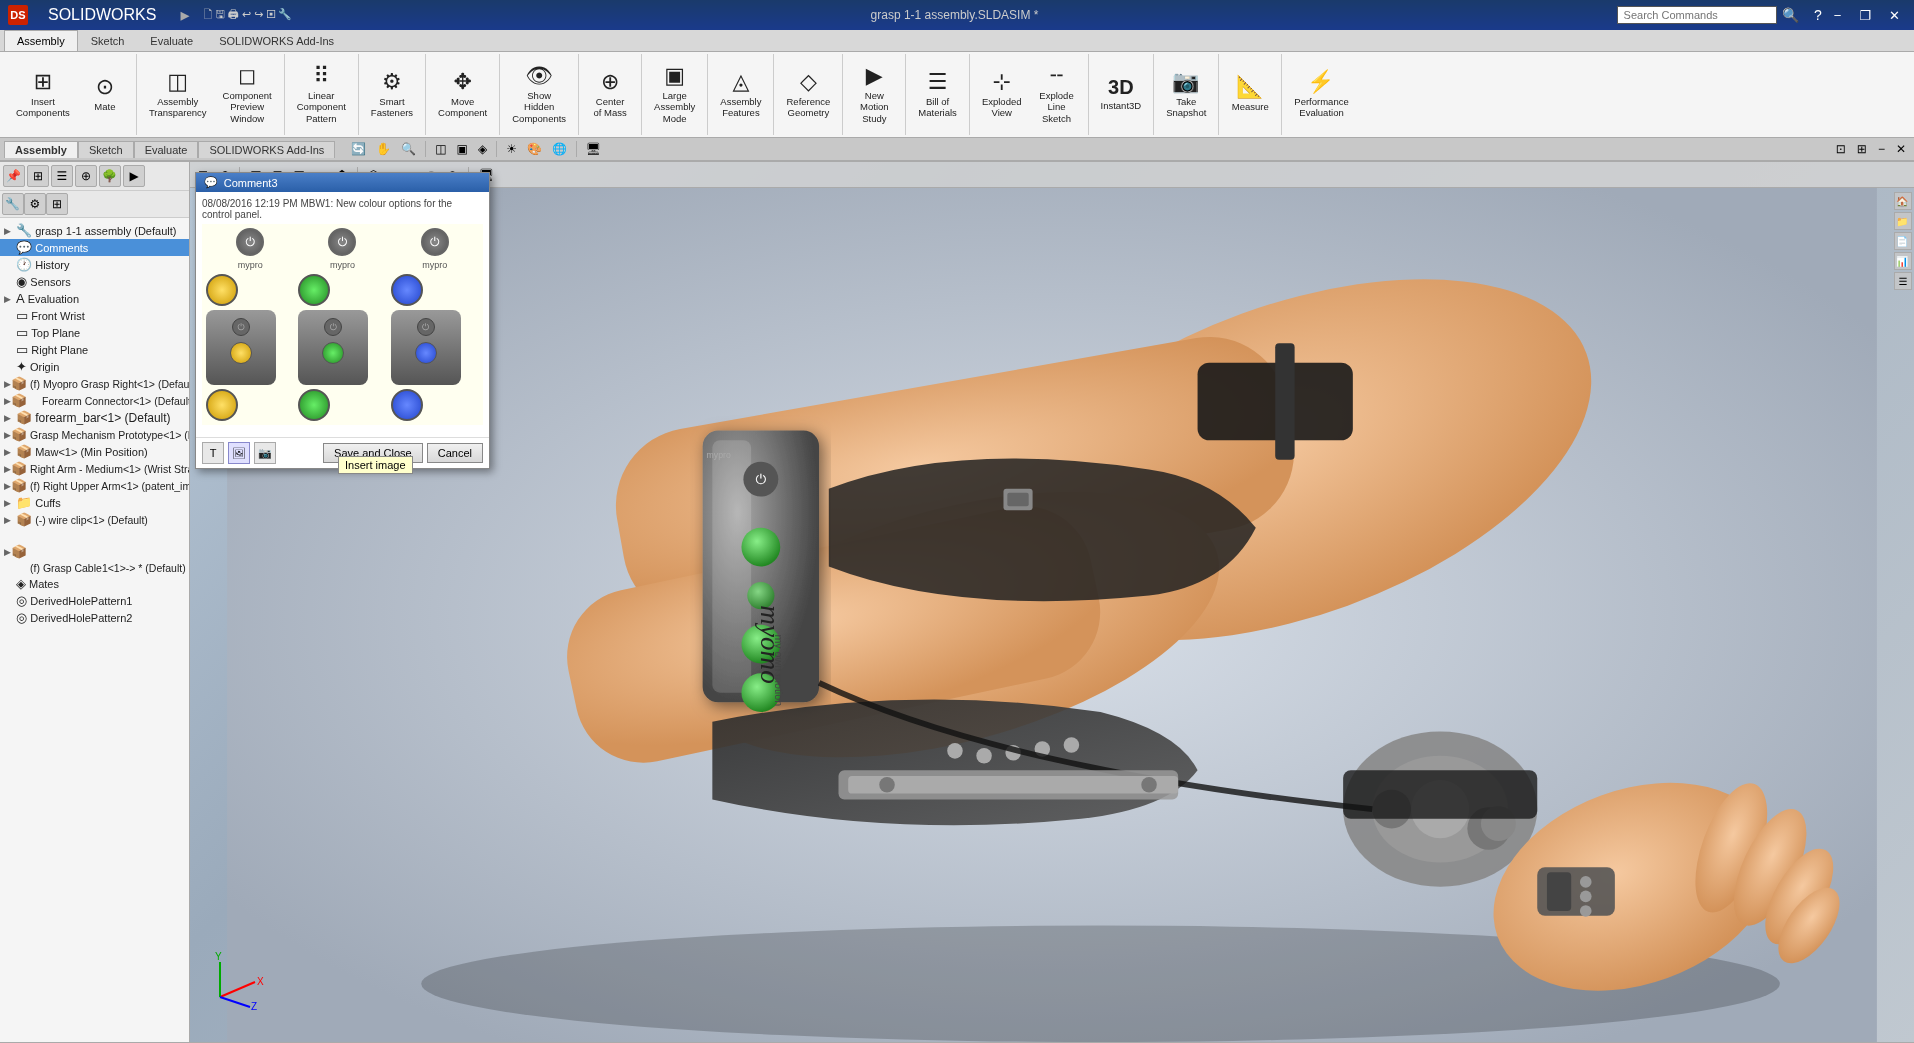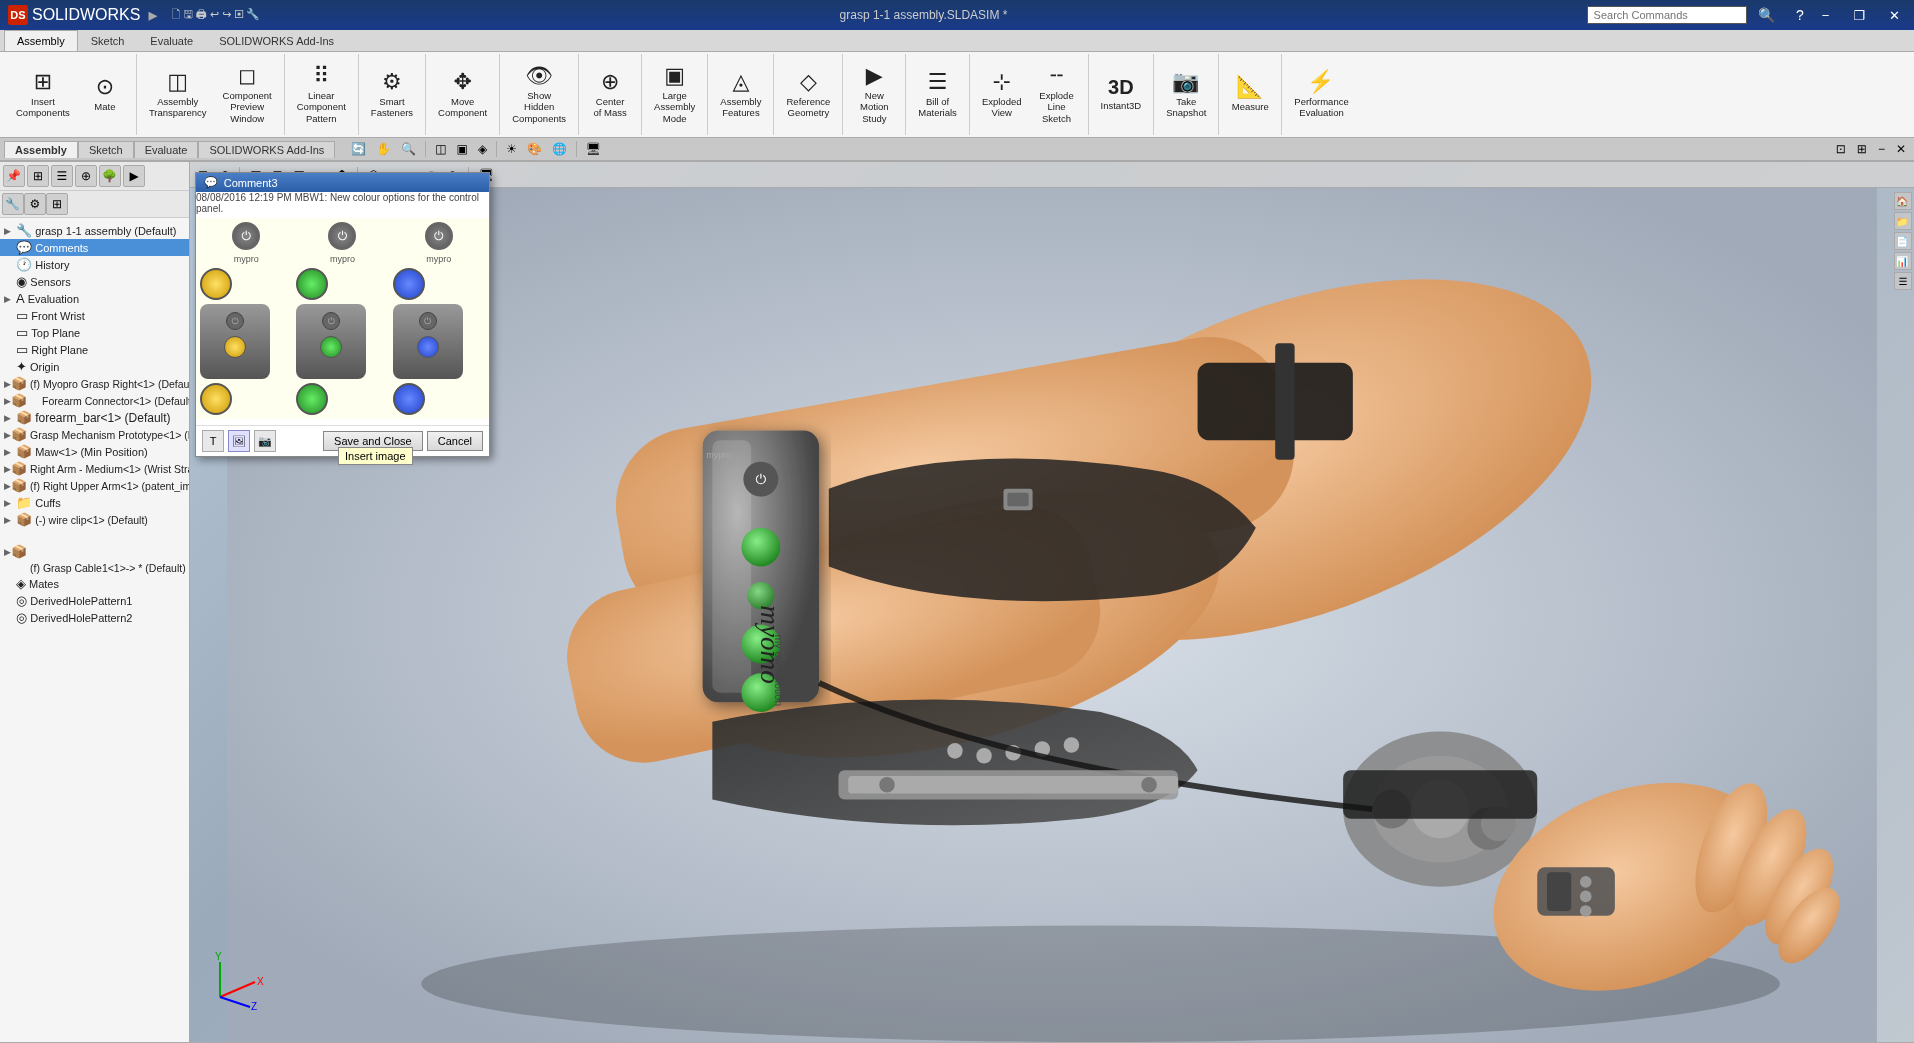--- a/index.html
+++ b/index.html
@@ -168,20 +168,21 @@
     #comment-titlebar {
       background: linear-gradient(to bottom, #4a7fc8, #2a5fa8);
       color: white;
       padding: 3px 8px;
       font-size: 11px;
       display: flex;
       align-items: center;
       gap: 6px;
     }
     #comment-body {
+      padding: 6px;
     }
     #comment-timestamp {
       font-size: 10px;
       color: #444;
       margin-bottom: 4px;
     }
     #comment-images {
       display: grid;
       grid-template-columns: repeat(3, 1fr);
       gap: 4px;
@@ -230,21 +231,21 @@
       padding: 3px 10px;
       font-size: 11px;
       cursor: pointer;
       border: 1px solid #888;
       background: linear-gradient(to bottom, #f0f0f0, #d8d8d8);
     }
 
     
     #insert-tooltip {
       position: absolute;
-      top: 285px;
+      top: 294px;
       left: 148px;
       background: #ffffcc;
       border: 1px solid #888;
       padding: 2px 6px;
       font-size: 11px;
       z-index: 200;
     }
 
     
     #statusbar {
@@ -279,21 +280,21 @@
       cursor: pointer;
       border: 1px solid transparent;
       border-radius: 2px;
     }
     .vp-divider { width: 1px; height: 16px; background: #aaa; margin: 0 3px; }
 
     
     .sw-logo {
       display: flex;
       align-items: center;
-      gap: 4px;
+      gap: 20px;
     }
     .sw-logo-icon {
       width: 20px; height: 20px;
       background: #cc2200;
       border-radius: 2px;
       color: white;
       font-size: 11px;
       font-weight: bold;
       display: flex; align-items: center; justify-content: center;
     }
@@ -335,21 +336,21 @@
       border: 1px solid #aaa;
       font-size: 10px;
       cursor: pointer;
       display: flex; align-items: center; justify-content: center;
     }
 
     
     #header-right {
       display: flex;
       align-items: center;
-      gap: 12px;
+      gap: 6px;
     }
   </style>
 </head>
 <body>
 
 <div id="titlebar">
   <div id="titlebar-left">
     <div class="sw-logo">
       <div class="sw-logo-icon">DS</div>
       <span style="color:white;font-size:16px;font-weight:normal;">SOLIDWORKS</span>

